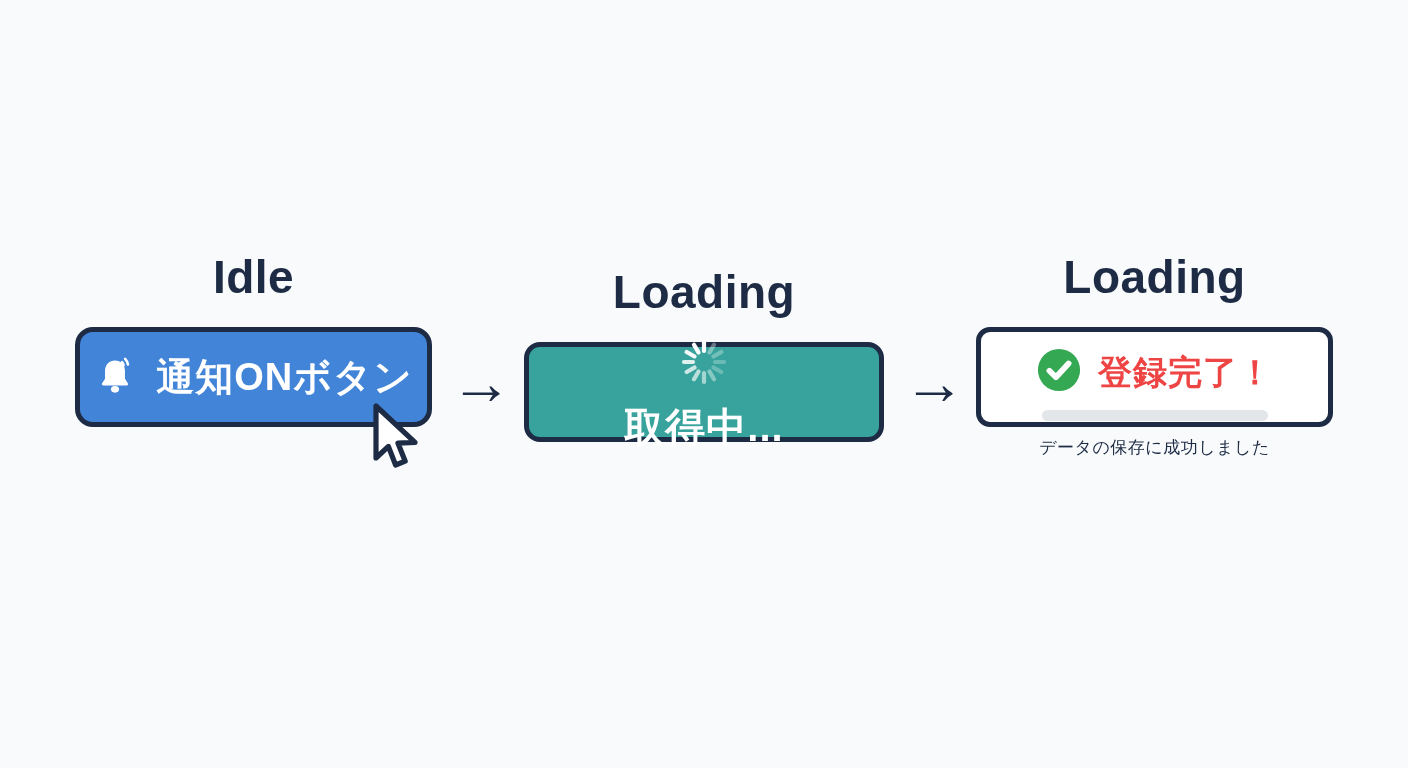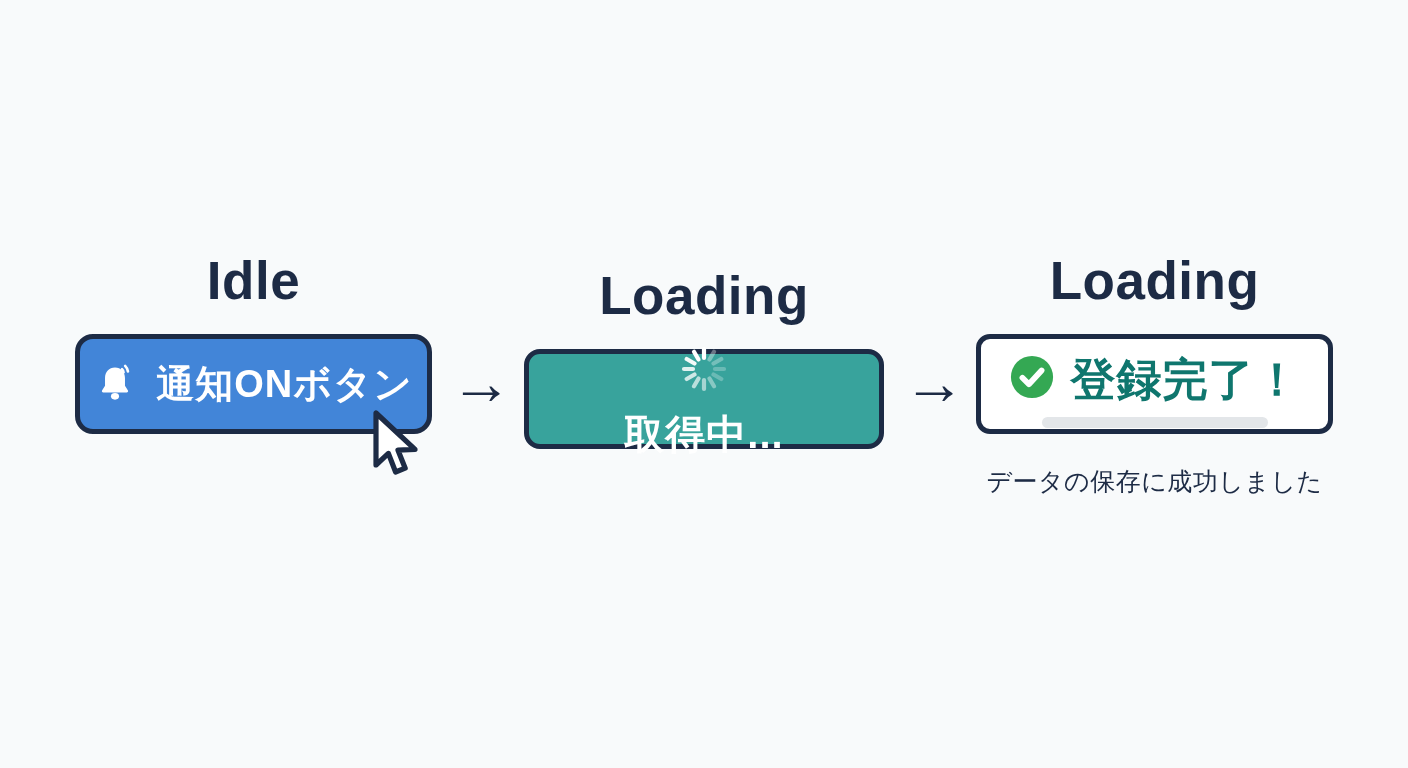--- a/index.html
+++ b/index.html
@@ -10,21 +10,21 @@
     overflow: hidden;
     position: relative;
   }
   .stage {
     position: absolute;
     display: flex;
     flex-direction: column;
     align-items: center;
   }
   .stage-title {
-    font-size: 53px;
+    font-size: 46px;
     font-weight: bold;
     color: #1d2b45;
     letter-spacing: 0.5px;
     margin-bottom: 27px;
     line-height: 1;
   }
   .state-box {
     width: 357px;
     height: 100px;
     border: 5px solid #1d2b45;
@@ -51,37 +51,37 @@
     letter-spacing: 1px;
     line-height: 1;
     white-space: nowrap;
   }
   .success-row {
     display: flex;
     align-items: center;
     gap: 16px;
   }
   .success-label {
-    font-size: 45px;
+    font-size: 34px;
     font-weight: bold;
-    color: #0f766e;
+    color: #ef4444;
     letter-spacing: 1px;
     line-height: 1;
     white-space: nowrap;
   }
   .progress-track {
     width: 226px;
     height: 11px;
     border-radius: 6px;
     background: #e3e6e9;
     margin-top: 4px;
   }
   .stage-subtitle {
-    margin-top: 31px;
-    font-size: 25px;
+    margin-top: 9px;
+    font-size: 17px;
     color: #1d2b45;
     letter-spacing: 0.5px;
     white-space: nowrap;
   }
   .flow-arrow {
     position: absolute;
     font-size: 62px;
     font-weight: bold;
     color: #1d2b45;
     line-height: 1;

